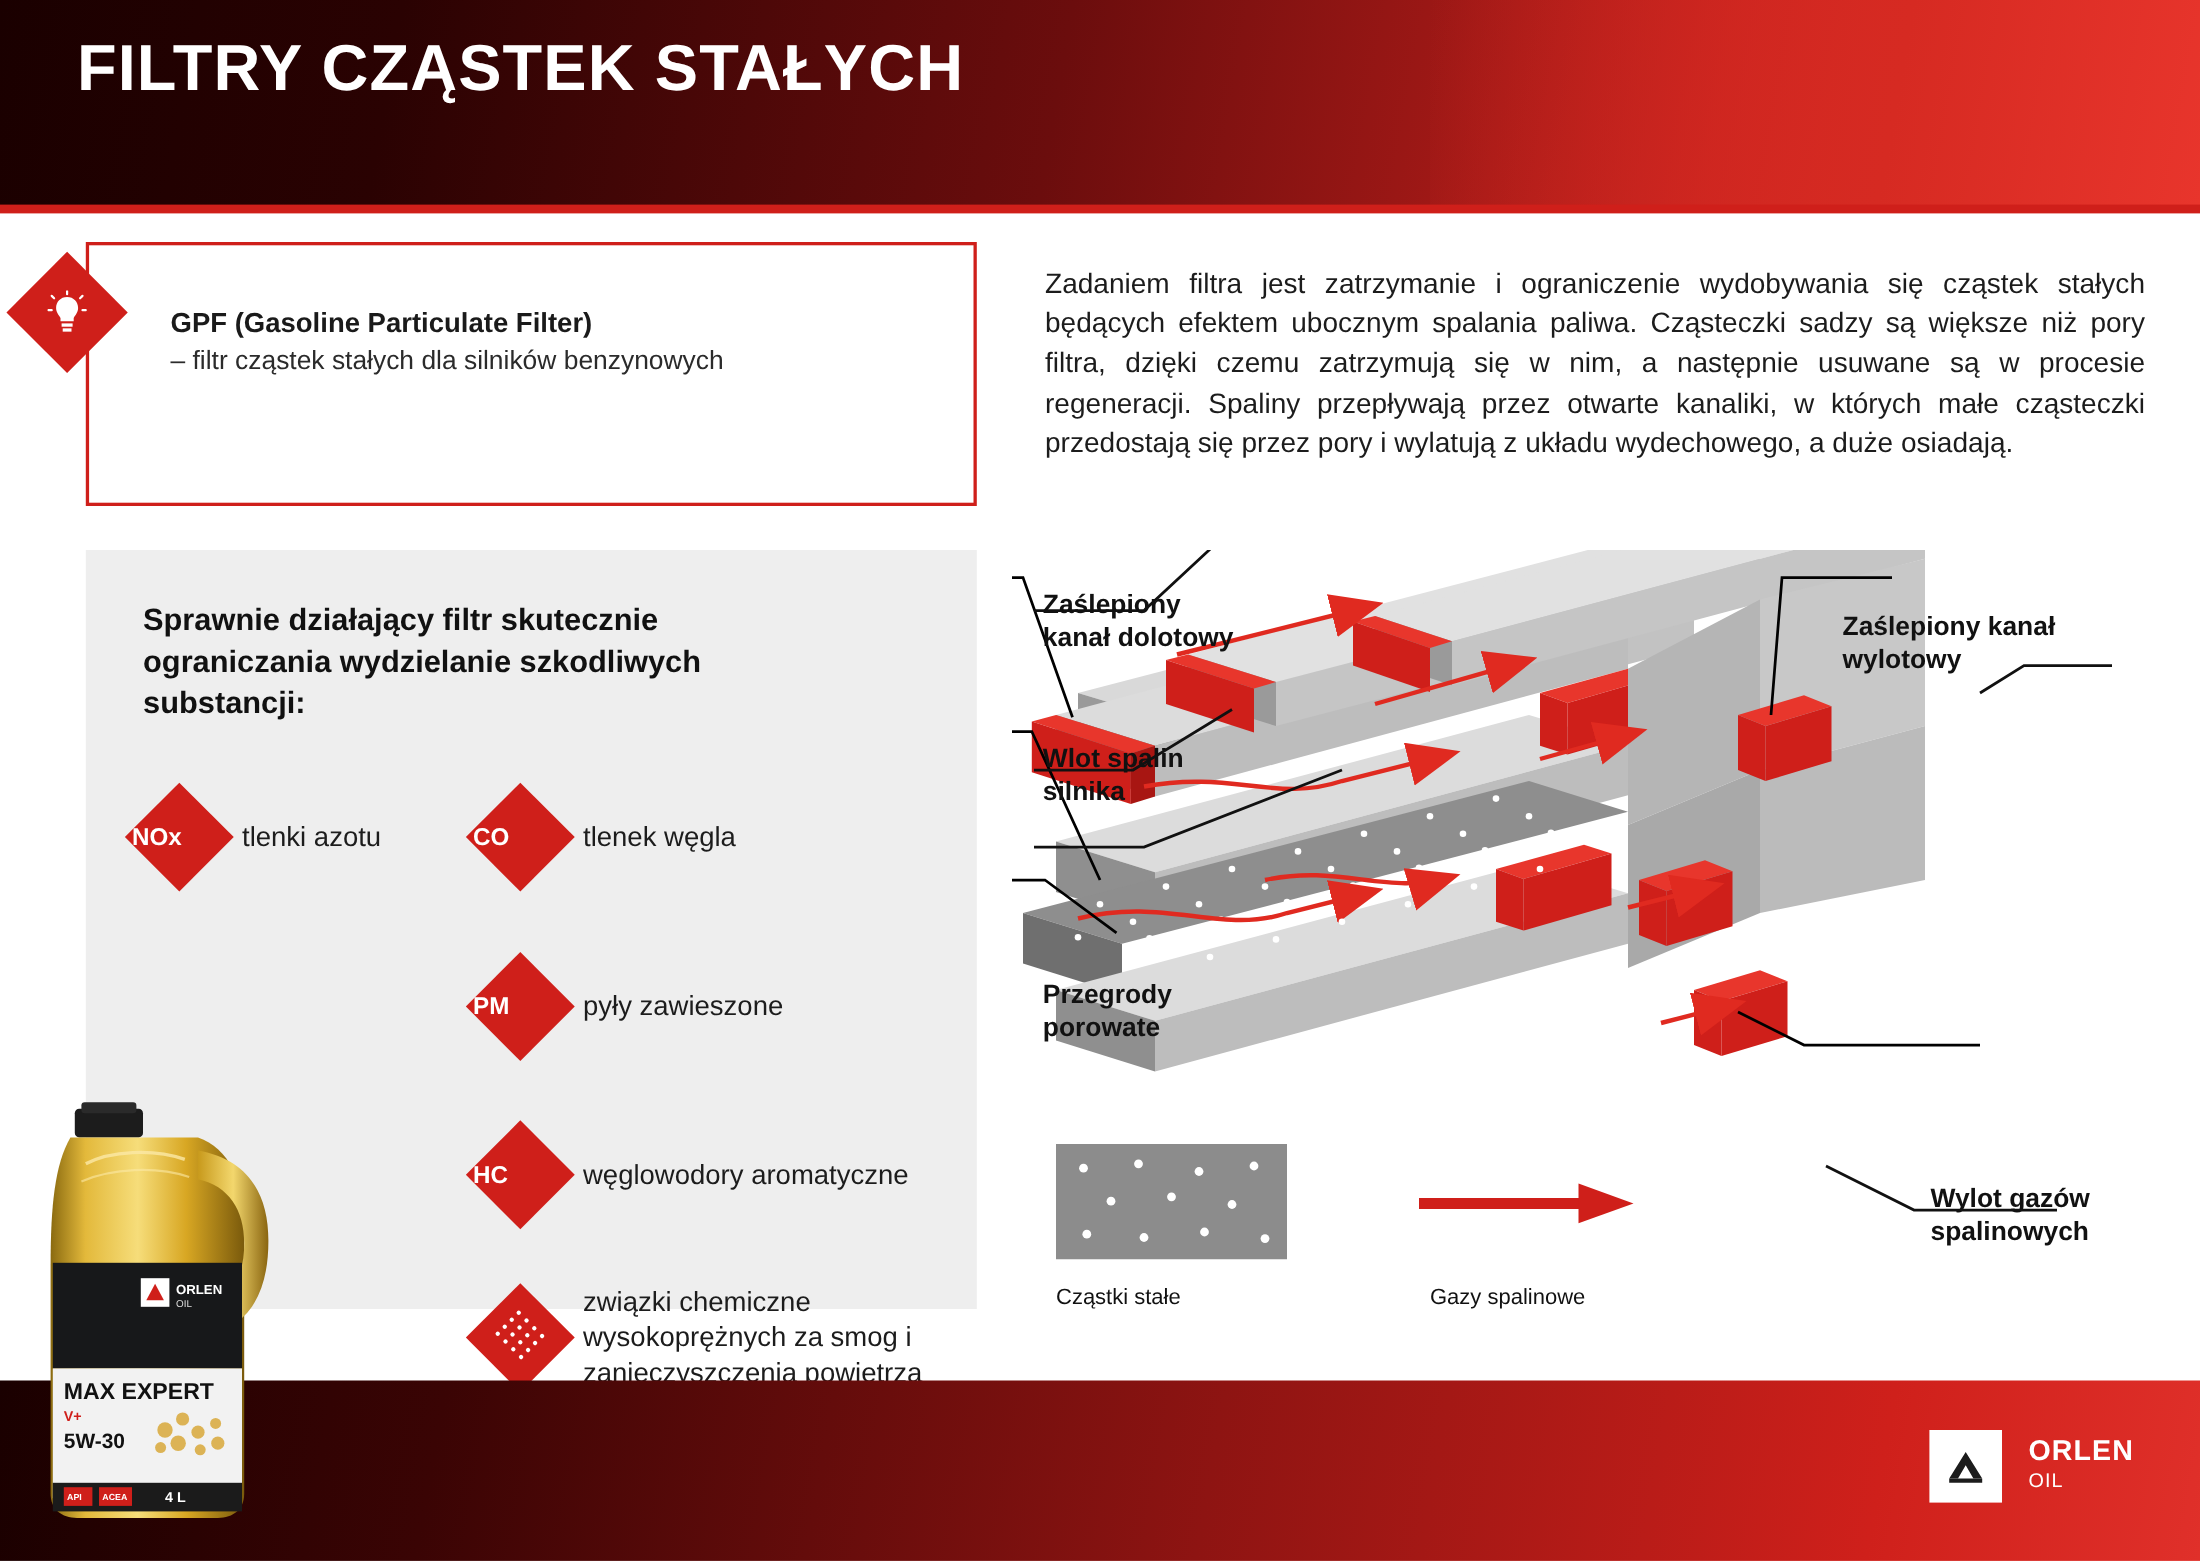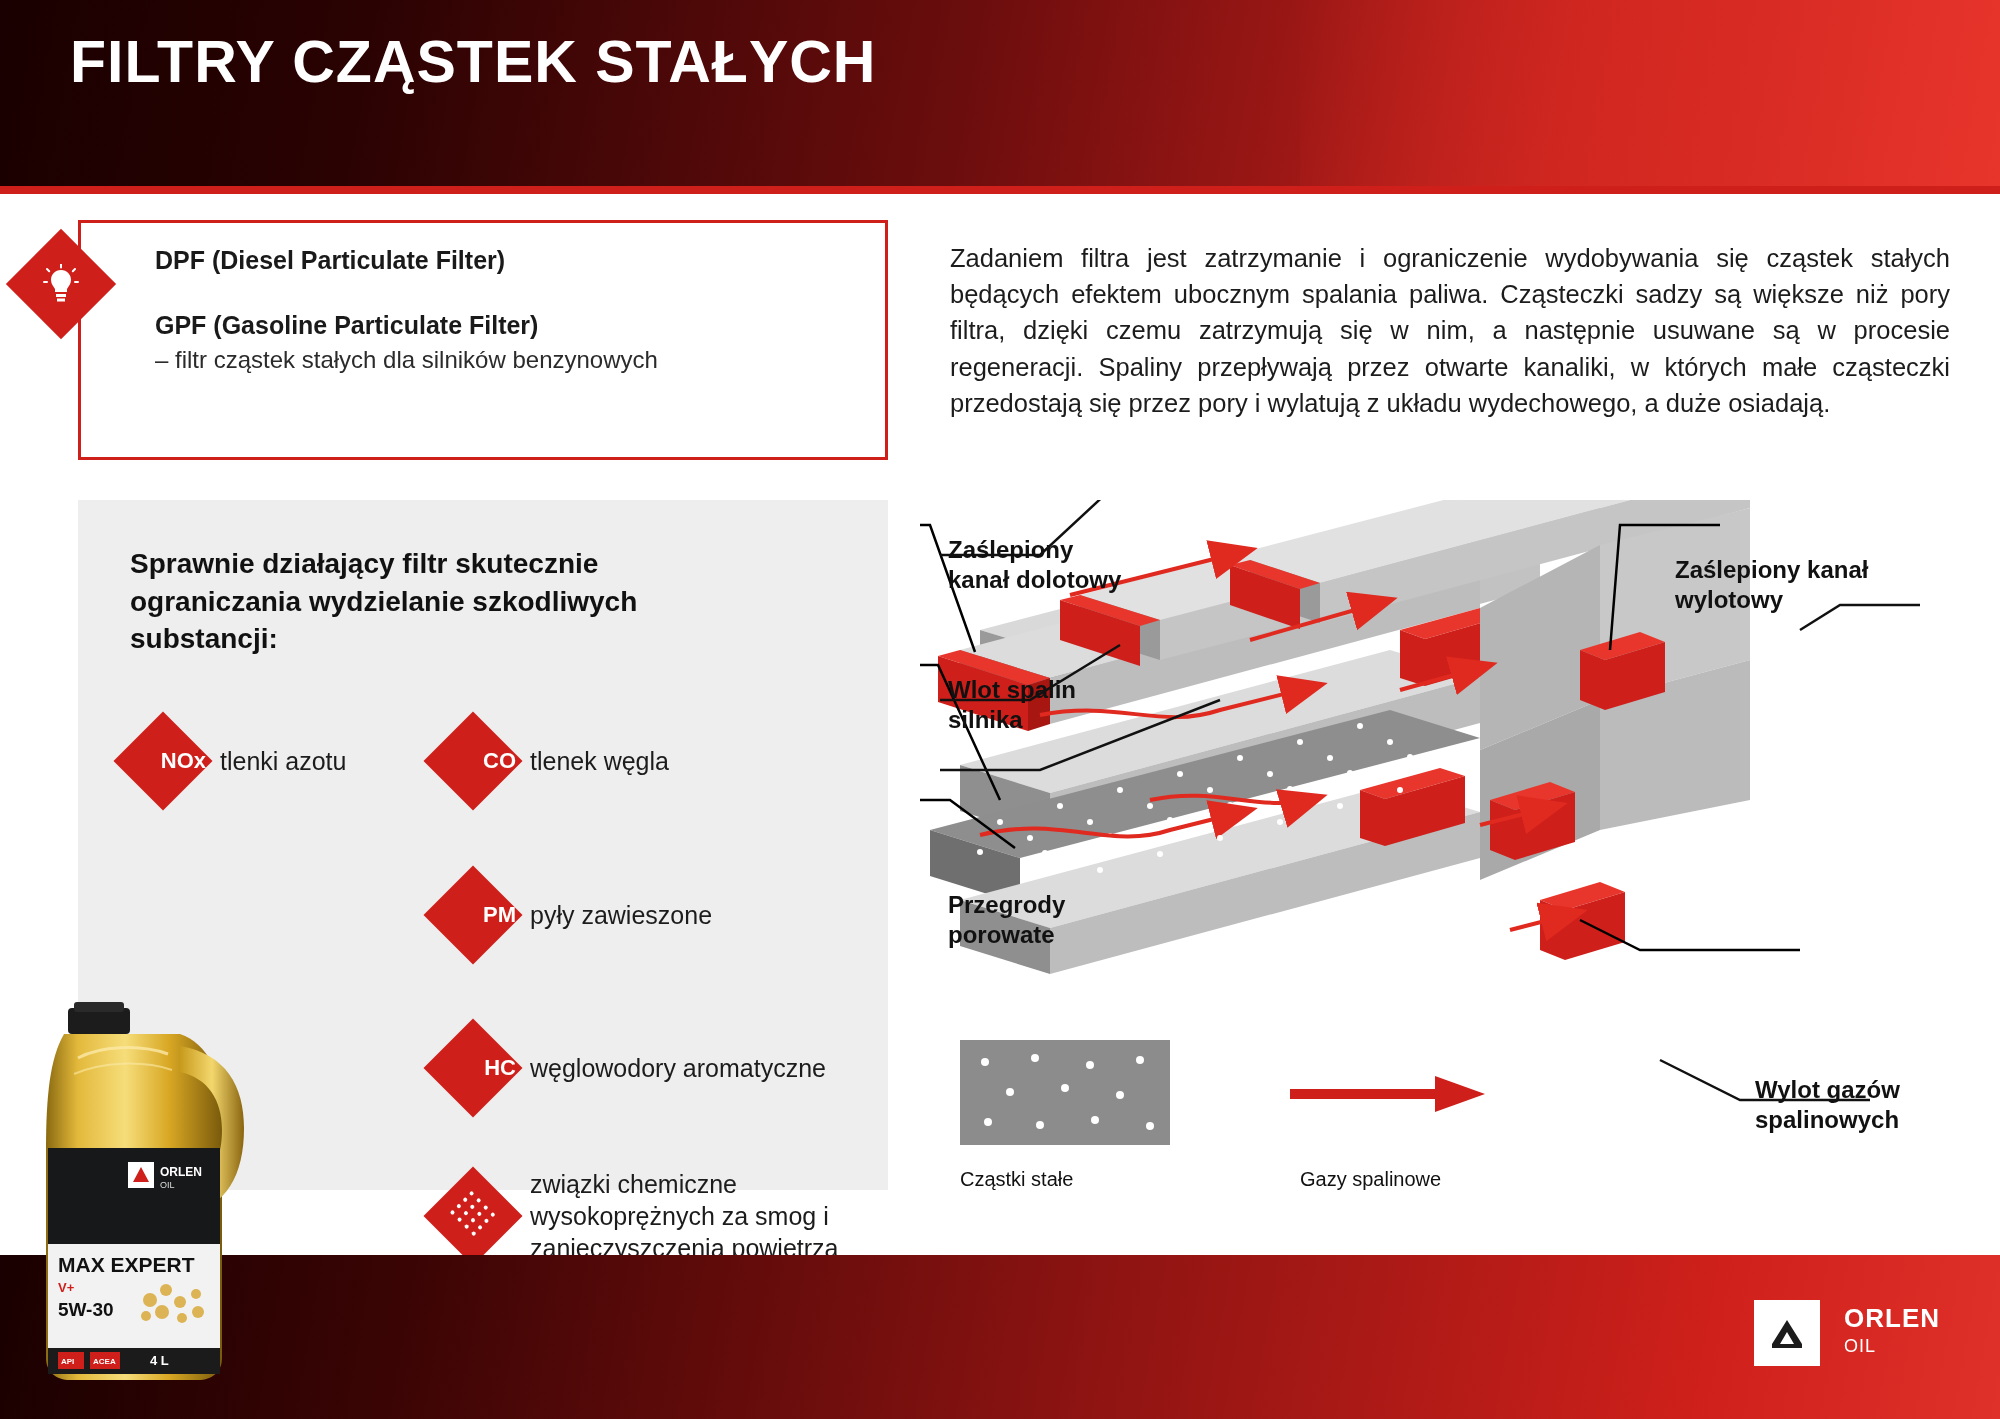--- a/index.html
+++ b/index.html
@@ -68,21 +68,21 @@
     font-size:28px; font-weight:bold; color:#111111; line-height:1.34;
   }
 
   .diamond-wrap { position:relative; width:86px; height:86px; flex:0 0 86px; }
   .diamond {
     position:absolute; left:8px; top:8px; width:70px; height:70px;
     background:#cf1f1a; transform:rotate(45deg);
   }
   .diamond-label {
     position:absolute; left:0; top:0; width:86px; height:86px;
-    display:flex; align-items:center; justify-content:flex-end;
+    display:flex; align-items:center; justify-content:flex-start;
     color:#ffffff; font-weight:bold; font-size:22px; z-index:3;
   }
   .sub-text { font-size:25px; color:#1c1c1c; line-height:1.28; }
 
   .col-left  { position:absolute; left:120px; top:700px; width:330px; }
   .col-right { position:absolute; left:430px; top:700px; width:460px; }
   .cell { display:flex; align-items:center; height:122px; }
   .cell.tall { align-items:center; height:140px; }
   .cell .sub-text { margin-left:14px; }
 
@@ -133,21 +133,20 @@
     <g stroke="#ffffff" stroke-width="2" stroke-linecap="round">
       <line x1="18" y1="0.5" x2="18" y2="3.5"></line>
       <line x1="4" y1="5" x2="6.2" y2="7.2"></line>
       <line x1="32" y1="5" x2="29.8" y2="7.2"></line>
       <line x1="1" y1="18" x2="4" y2="18"></line>
       <line x1="35" y1="18" x2="32" y2="18"></line>
     </g>
   </svg>
 </div>
 <div class="def-content">
-  <div class="def-title">DPF (Diesel Particulate Filter)</div>
   <div class="def-gap"></div>
   <div class="def-title">GPF (Gasoline Particulate Filter)</div>
   <div class="def-sub">– filtr cząstek stałych dla silników benzynowych</div>
 </div>
 
 <div class="intro">Zadaniem filtra jest zatrzymanie i ograniczenie wydobywania się cząstek stałych będących efektem ubocznym spalania paliwa. Cząsteczki sadzy są większe niż pory filtra, dzięki czemu zatrzymują się w nim, a następnie usuwane są w procesie regeneracji. Spaliny przepływają przez otwarte kanaliki, w których małe cząsteczki przedostają się przez pory i wylatują z układu wydechowego, a duże osiadają.</div>
 
 <div class="grey-panel"></div>
 <div class="panel-heading">Sprawnie działający filtr skutecznie ograniczania wydzielanie szkodliwych substancji:</div>
 

